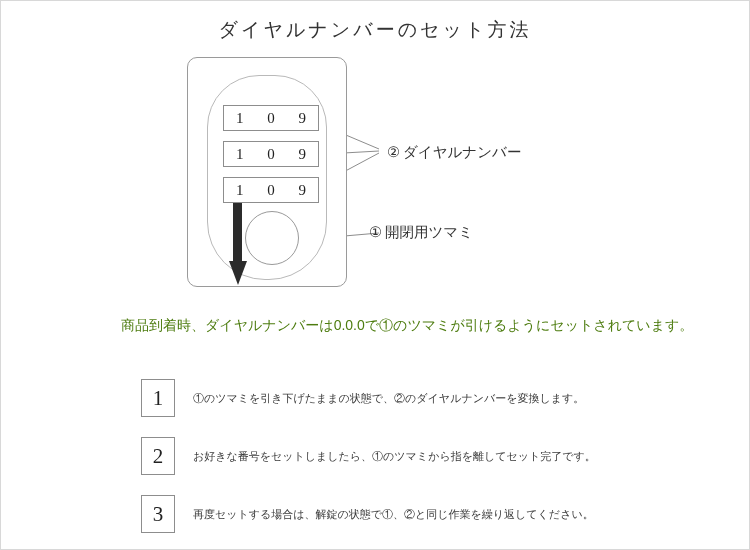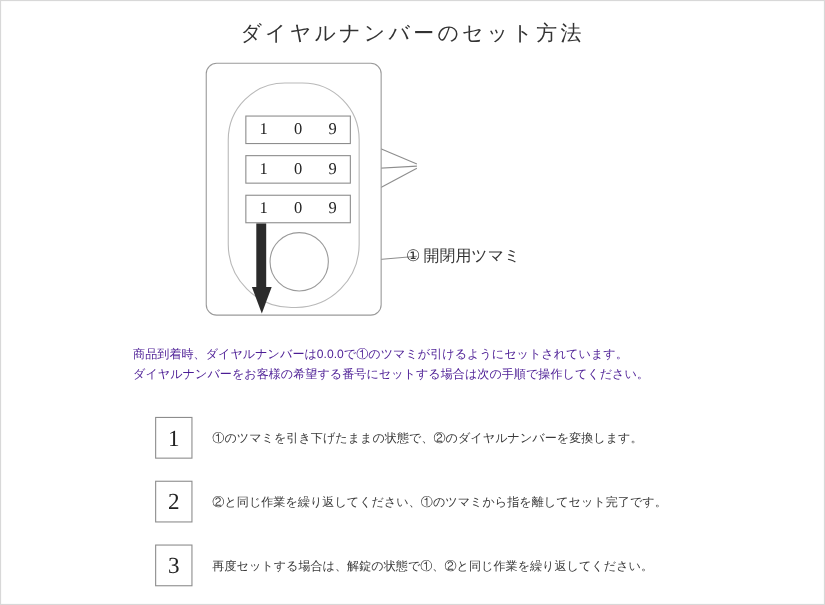--- a/index.html
+++ b/index.html
@@ -125,23 +125,23 @@
     height: 550px;
     pointer-events: none;
   }
 
   
   .desc {
     position: absolute;
     left: 120px;
     top: 312px;
     width: 560px;
-    font-size: 11px;
+    font-size: 14px;
     line-height: 1.75;
-    color: #4c1d95;
+    color: #4d7c0f;
   }
   .desc div { white-space: nowrap; }
 
   
   .steps {
     position: absolute;
     left: 140px;
     top: 378px;
     width: 520px;
   }
@@ -208,37 +208,39 @@
     </div>
 
     <div class="knob"></div>
 
     <svg class="arrow" viewBox="0 0 22 84">
       <rect x="6" y="0" width="9" height="62" fill="#2b2b2b"></rect>
       <polygon points="2,58 20,58 11,82" fill="#2b2b2b"></polygon>
     </svg>
   </div>
 
+  <div class="callout callout-dial">
+    <span class="circled">②</span><span>ダイヤルナンバー</span>
+  </div>
   <div class="callout callout-knob">
     <span class="circled">①</span><span>開閉用ツマミ</span>
   </div>
 
   <div class="desc">
     <div>商品到着時、ダイヤルナンバーは0.0.0で①のツマミが引けるようにセットされています。</div>
-    <div>ダイヤルナンバーをお客様の希望する番号にセットする場合は次の手順で操作してください。</div>
   </div>
 
   <div class="steps">
     <div class="step">
       <div class="step-num">1</div>
       <div class="step-text">①のツマミを引き下げたままの状態で、②のダイヤルナンバーを変換します。</div>
     </div>
     <div class="step">
       <div class="step-num">2</div>
-      <div class="step-text">②と同じ作業を繰り返してください、①のツマミから指を離してセット完了です。</div>
+      <div class="step-text">お好きな番号をセットしましたら、①のツマミから指を離してセット完了です。</div>
     </div>
     <div class="step">
       <div class="step-num">3</div>
       <div class="step-text">再度セットする場合は、解錠の状態で①、②と同じ作業を繰り返してください。</div>
     </div>
   </div>
 
 </div>
 
 </body></html>

